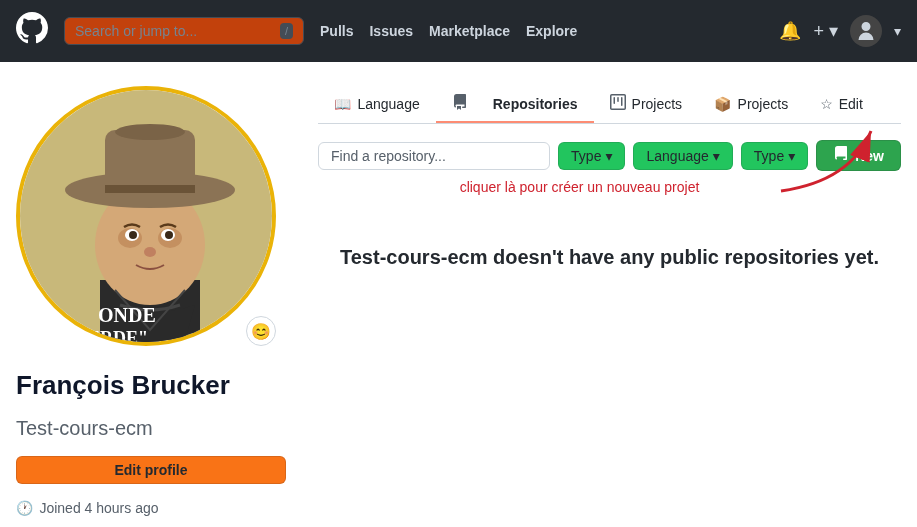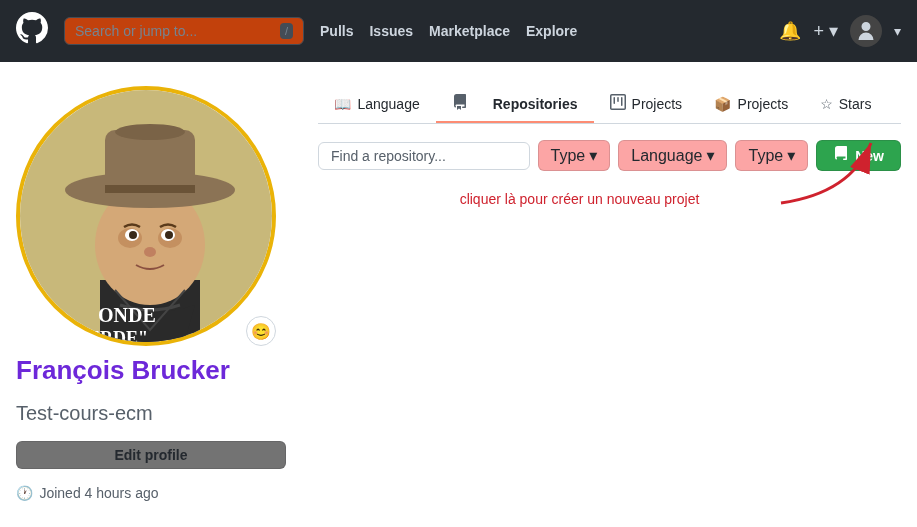--- a/index.html
+++ b/index.html
@@ -75,35 +75,35 @@
       height: 30px;
       display: flex;
       align-items: center;
       justify-content: center;
       font-size: 16px;
       cursor: pointer;
     }
     .profile-name {
       font-size: 26px;
       font-weight: 600;
-      color: #6d28d9;
-      margin-top: 9px;
+      color: #0f172a;
+      margin-top: 24px;
     }
     .profile-username {
       font-size: 20px;
       font-weight: 300;
       color: #57606a;
       margin-top: 16px;
     }
     .edit-profile-btn {
       display: block;
       width: 100%;
       padding: 5px 12px;
       margin-top: 16px;
-      background: #737373;
+      background: #f97316;
       border: 1px solid rgba(31,35,40,0.15);
       border-radius: 6px;
       font-size: 14px;
       font-weight: 600;
       color: #24292f;
       cursor: pointer;
       text-align: center;
     }
     .joined-info {
       display: flex;
@@ -143,41 +143,40 @@
       color: #24292f;
       gap: 25px;
     }
     .tab-icon { font-size: 14px; color: #57606a; }
 
     
     .repo-toolbar {
       display: flex;
       align-items: center;
       gap: 8px;
-      margin-bottom: 12px;
     }
     .repo-search {
       flex: 1;
       padding: 5px 12px;
       border: 1px solid #d0d7de;
       border-radius: 6px;
       font-size: 14px;
       outline: none;
       color: #24292f;
     }
     .repo-search::placeholder { color: #57606a; }
     .filter-btn {
       display: flex;
       align-items: center;
       gap: 4px;
       padding: 5px 12px;
-      background: #fca5a5;
+      background: #22c55e;
       border: 1px solid rgba(31,35,40,0.15);
       border-radius: 6px;
-      font-size: 16px;
+      font-size: 14px;
       color: #24292f;
       cursor: pointer;
       white-space: nowrap;
     }
     .new-btn {
       display: flex;
       align-items: center;
       gap: 6px;
       padding: 5px 16px;
       background: #2da44e;
@@ -345,21 +344,21 @@
             </svg>
         </span>
         <span>Projects</span>
       </a>
       <a class="tab" href="#">
         <span class="tab-icon">📦</span>
         <span>Projects</span>
       </a>
       <a class="tab" href="#">
         <span class="tab-icon">☆</span>
-        <span>Stars</span>
+        <span>Edit</span>
       </a>
     </nav>
 
     <div class="repo-toolbar">
       <input class="repo-search" type="text" placeholder="Find a repository..." style="">
       <button class="filter-btn">
         <span>Type</span>
         <span>▾</span>
       </button>
       <button class="filter-btn">
@@ -388,15 +387,18 @@
           <defs>
             <marker id="arrowhead" markerWidth="10" markerHeight="7" refX="10" refY="3.5" orient="auto">
               <polygon points="0 0, 10 3.5, 0 7" fill="#cf222e"></polygon>
             </marker>
           </defs>
           <path d="M 10 70 Q 80 60 100 10" stroke="#cf222e" stroke-width="3" fill="none" marker-end="url(#arrowhead)"></path>
         </svg>
       </div>
     </div>
 
+    <div class="empty-state">
+      <p class="empty-state-text">Test-cours-ecm doesn't have any public repositories yet.</p>
+    </div>
 
   </main>
 </div>
 
 </body></html>

